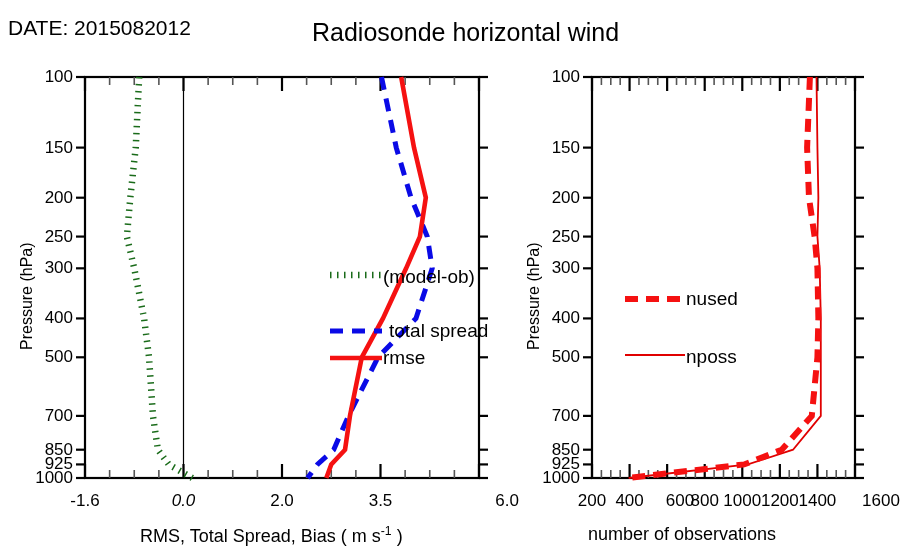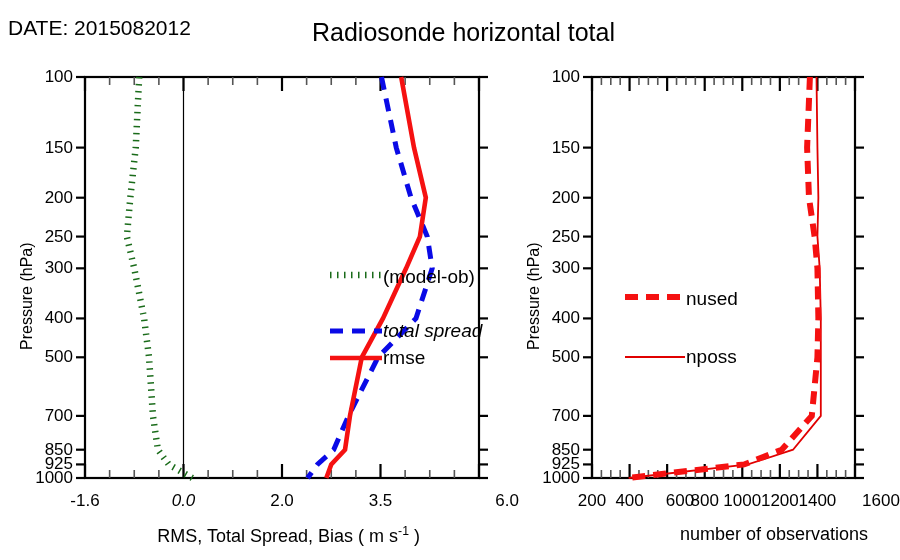--- a/index.html
+++ b/index.html
@@ -40,35 +40,35 @@
   .tick-label {
     font-size: 17px;
     text-align: right;
   }
   .xtick-label {
     font-size: 17px;
     text-align: center;
   }
   .xaxis-title {
     font-size: 18px;
-    text-align: right;
+    text-align: left;
   }
   .legend-text {
     font-size: 19px;
   }
   svg { display:block; }
   sup { font-size: 0.68em; vertical-align: super; }
 </style>
 </head>
 <body>
 
 <div id="figure">
 
   <div class="txt" id="date-label">DATE: 2015082012</div>
-  <div class="txt" id="main-title">Radiosonde horizontal total</div>
+  <div class="txt" id="main-title">Radiosonde horizontal wind</div>
 
   <svg id="chart-svg" width="900" height="560" viewBox="0 0 900 560" xmlns="http://www.w3.org/2000/svg">
     <g id="svg-content">
         <rect x="85" y="77" width="394" height="401" fill="none" stroke="#000" stroke-width="2.2"></rect>
         <line x1="76" y1="77" x2="85" y2="77" stroke="#000" stroke-width="2.2"></line>
         <line x1="479" y1="77" x2="488" y2="77" stroke="#000" stroke-width="2.2"></line>
         <line x1="76" y1="147.6125948813281" x2="85" y2="147.6125948813281" stroke="#000" stroke-width="2.2"></line>
         <line x1="479" y1="147.6125948813281" x2="488" y2="147.6125948813281" stroke="#000" stroke-width="2.2"></line>
         <line x1="76" y1="197.71302826125634" x2="85" y2="197.71302826125634" stroke="#000" stroke-width="2.2"></line>
         <line x1="479" y1="197.71302826125634" x2="488" y2="197.71302826125634" stroke="#000" stroke-width="2.2"></line>
@@ -241,21 +241,21 @@
       <div class="txt" style="left: 330px; top: 266px; display: flex; align-items: flex-start;">
         <svg width="52" height="18">
           <line x1="0" y1="9" x2="52" y2="9" stroke="#1a6b1a" stroke-width="6.5" stroke-dasharray="1.5,5.5"></line>
         </svg>
         <span class="legend-text" style="margin-left: 1px;">(model-ob)</span>
       </div>
       <div class="txt" style="left: 330px; top: 320px; display: flex; align-items: center;">
         <svg width="52" height="18">
           <line x1="0" y1="9" x2="52" y2="9" stroke="#0a0ae6" stroke-width="5" stroke-dasharray="13,9"></line>
         </svg>
-        <span class="legend-text" style="margin-left: 1px; font-style: italic;">total spread</span>
+        <span class="legend-text" style="margin-left: 7px;">total spread</span>
       </div>
       <div class="txt" style="left: 330px; top: 347px; display: flex; align-items: center;">
         <svg width="52" height="18">
           <line x1="0" y1="9" x2="52" y2="9" stroke="#f51111" stroke-width="4.6"></line>
         </svg>
         <span class="legend-text" style="margin-left: 1px;">rmse</span>
       </div>
     </div>
 
   <div class="txt axis-ylabel" id="right-ylabel" style="left:525px; top:350px;">Pressure (hPa)</div>
@@ -280,27 +280,27 @@
       <div class="txt xtick-label" style="left: 664.714px; width: 80px; top: 491px;">800</div>
       <div class="txt xtick-label" style="left: 702.286px; width: 80px; top: 491px;">1000</div>
       <div class="txt xtick-label" style="left: 739.857px; width: 80px; top: 491px;">1200</div>
       <div class="txt xtick-label" style="left: 777.429px; width: 80px; top: 491px;">1400</div>
       <div class="txt xtick-label" style="left: 815px; width: 80px; top: 491px; padding-left: 26px;">1600</div>
     </div>
 
   <div class="txt xaxis-title" id="right-xlabel" style="left:588px; top:524px; width:280px;">number of observations</div>
 
   <div id="right-legend">
-      <div class="txt" style="left: 625px; top: 288px; display: flex; align-items: flex-start;">
+      <div class="txt" style="left: 625px; top: 288px; display: flex; align-items: center;">
         <svg width="60" height="18">
           <line x1="0" y1="9" x2="60" y2="9" stroke="#f51111" stroke-width="6" stroke-dasharray="13,8"></line>
         </svg>
         <span class="legend-text" style="margin-left: 1px;">nused</span>
       </div>
-      <div class="txt" style="left: 625px; top: 346px; display: flex; align-items: center;">
+      <div class="txt" style="left: 625px; top: 346px; display: flex; ">
         <svg width="60" height="18">
           <line x1="0" y1="9" x2="60" y2="9" stroke="#e00000" stroke-width="1.8"></line>
         </svg>
         <span class="legend-text" style="margin-left: 1px;">nposs</span>
       </div>
     </div>
 
 </div>
 
 </body></html>

